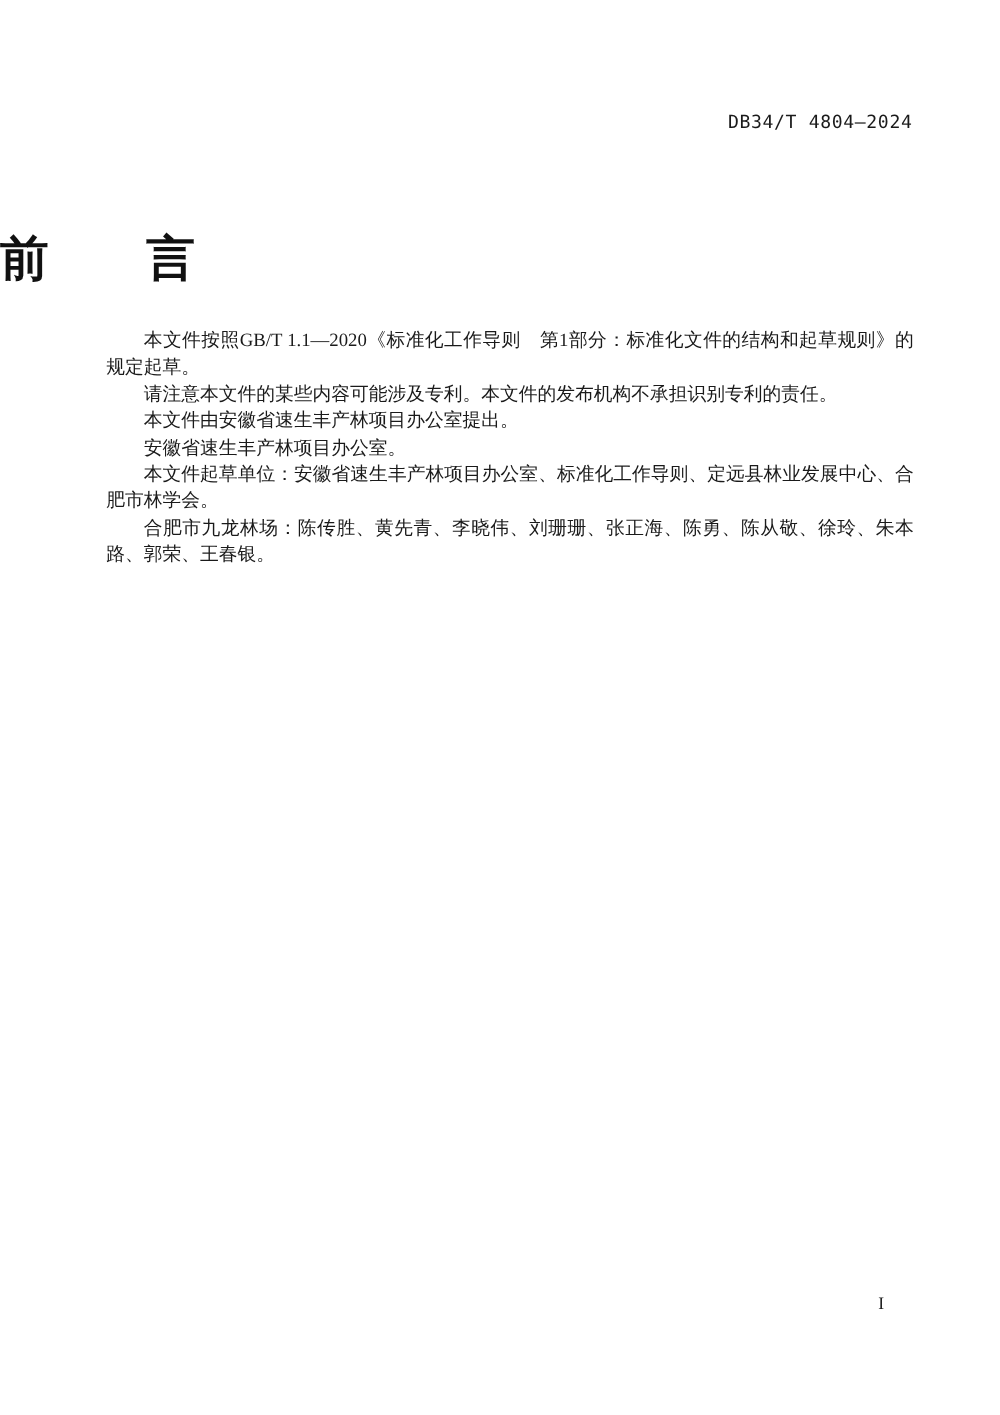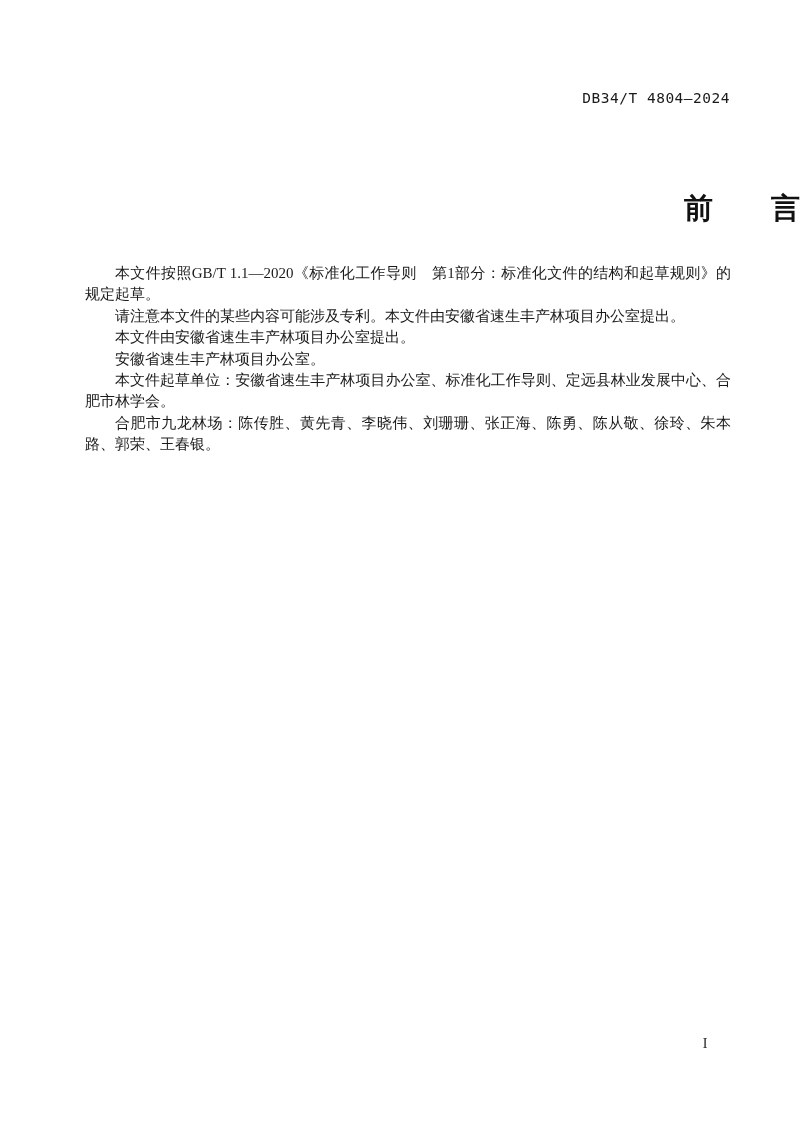--- a/index.html
+++ b/index.html
@@ -26,24 +26,24 @@
     letter-spacing: 0.5px;
     color: #1a1a1a;
     white-space: nowrap;
   }
   .doc-title {
     position: absolute;
     top: 190px;
     left: 0;
     width: 100%;
     margin: 0;
-    text-align: right;
+    text-align: left;
     font-family: "Liberation Sans", sans-serif;
     font-weight: 700;
-    font-size: 29px;
+    font-size: 39px;
     line-height: 36px;
     color: #111111;
   }
   .body-text {
     position: absolute;
     top: 263px;
     left: 85px;
     width: 646px;
     font-size: 15px;
     line-height: 21.4px;
@@ -70,21 +70,21 @@
 <body>
 
 <div class="page">
 
   <div class="doc-code">DB34/T 4804—2024</div>
 
   <h1 class="doc-title">前　　言</h1>
 
   <div class="body-text">
       <p>本文件按照GB/T 1.1—2020《标准化工作导则　第1部分：标准化文件的结构和起草规则》的规定起草。</p>
-      <p>请注意本文件的某些内容可能涉及专利。本文件由安徽省速生丰产林项目办公室提出。</p>
+      <p>请注意本文件的某些内容可能涉及专利。本文件的发布机构不承担识别专利的责任。</p>
       <p>本文件由安徽省速生丰产林项目办公室提出。</p>
       <p>安徽省速生丰产林项目办公室。</p>
       <p>本文件起草单位：安徽省速生丰产林项目办公室、标准化工作导则、定远县林业发展中心、合肥市林学会。</p>
       <p>合肥市九龙林场：陈传胜、黄先青、李晓伟、刘珊珊、张正海、陈勇、陈从敬、徐玲、朱本路、郭荣、王春银。</p>
     </div>
 
   <div class="page-number">I</div>
 
 </div>
 

